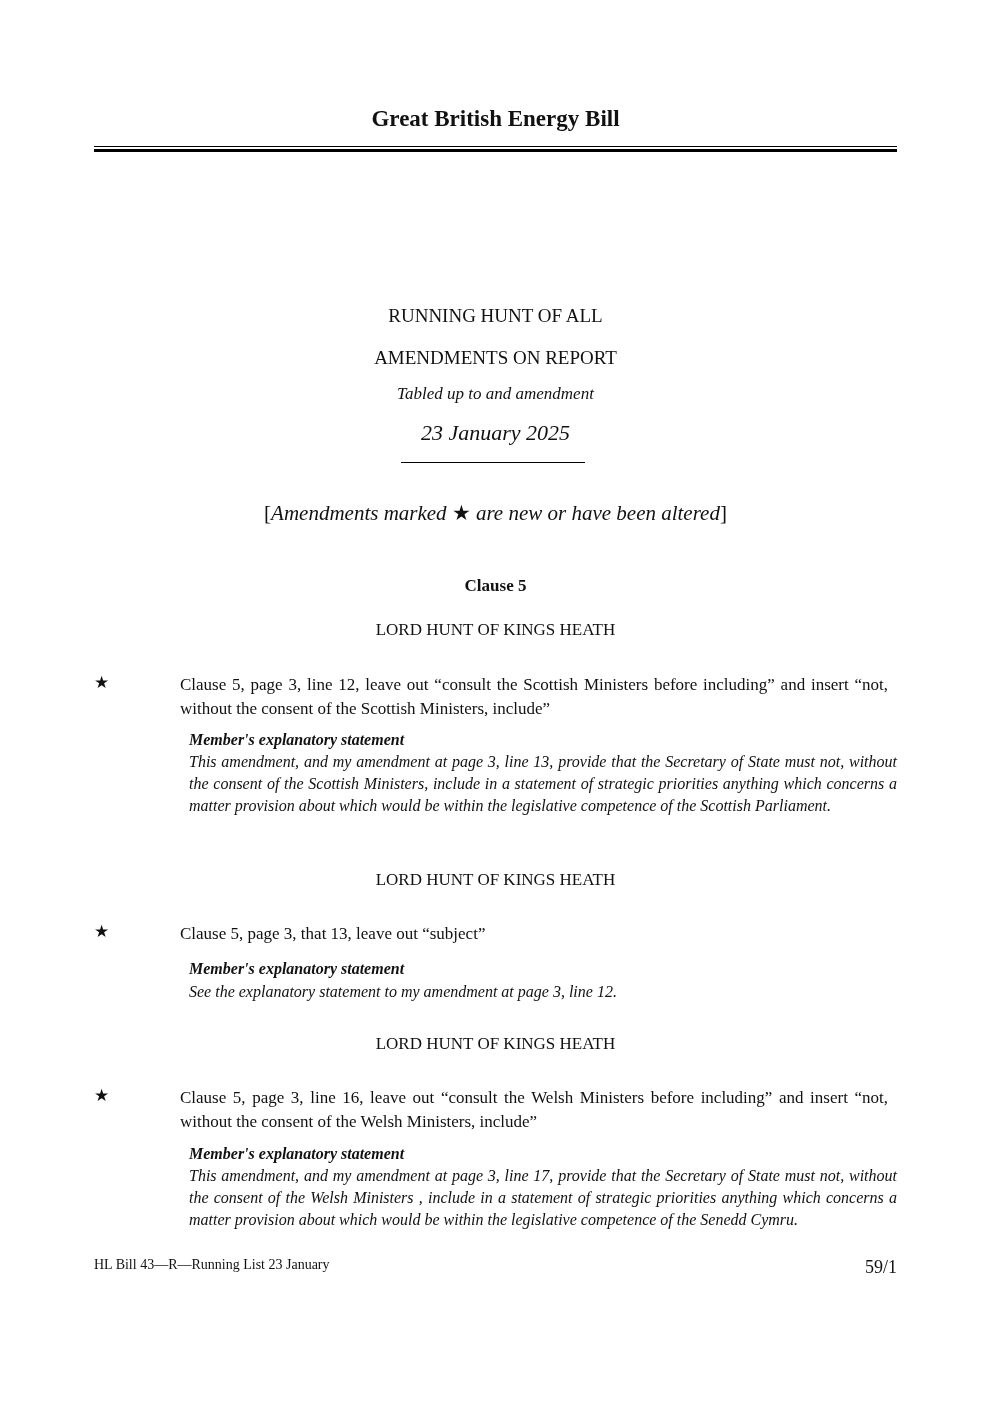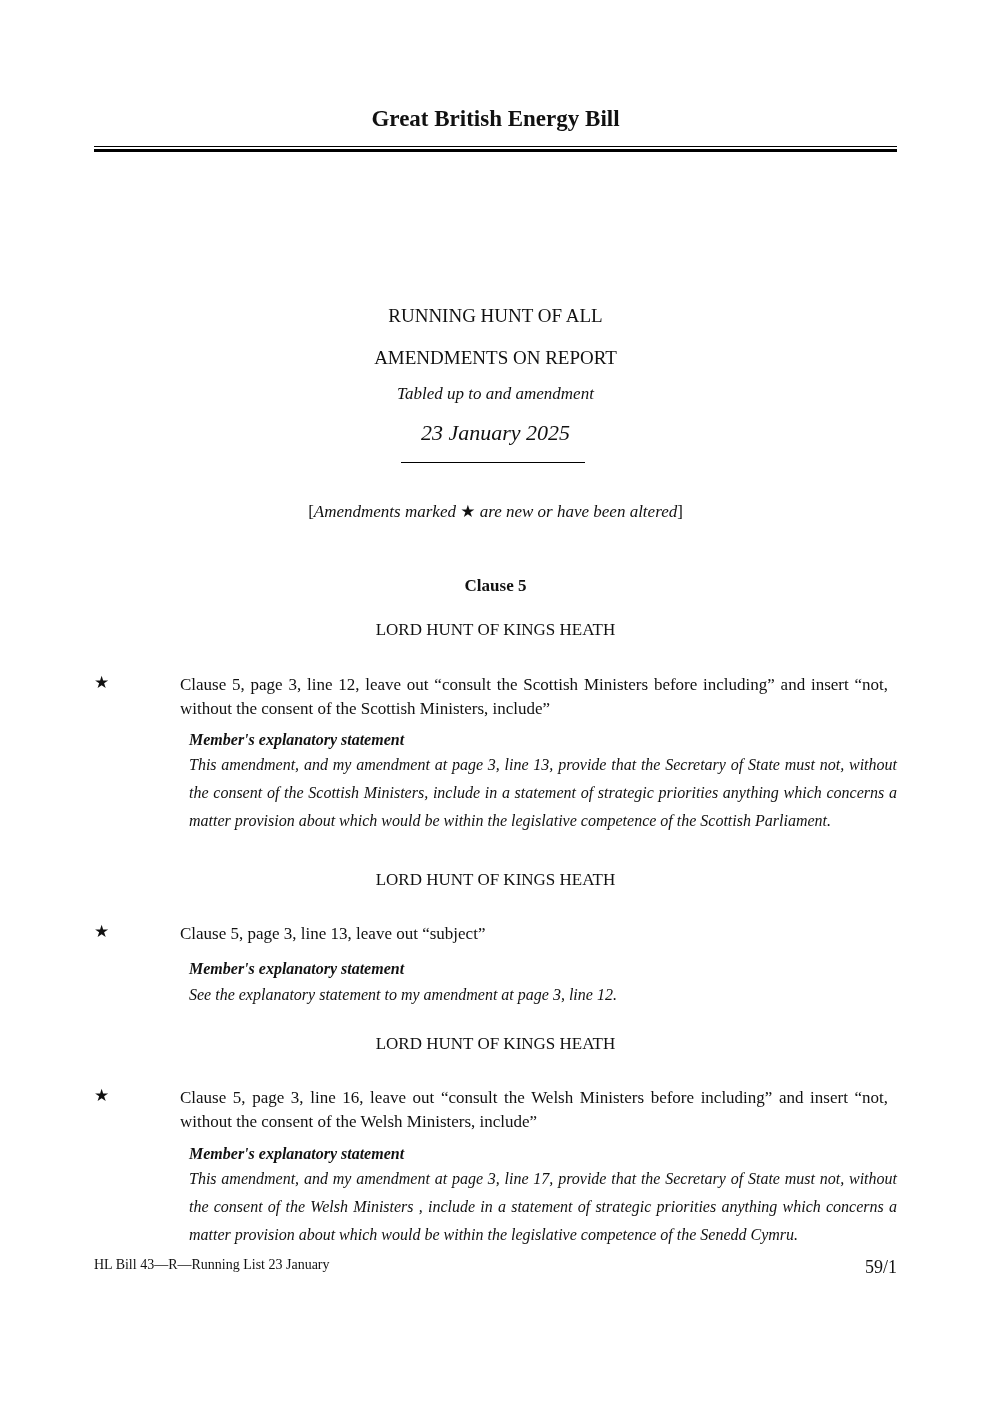--- a/index.html
+++ b/index.html
@@ -15,33 +15,33 @@
       position: absolute; left: 94px; width: 803px; top: 146px; height: 6px;
     }
     .rule-double .thin { position: absolute; left: 0; right: 0; top: 0; height: 1px; background: #000; }
     .rule-double .thick { position: absolute; left: 0; right: 0; top: 3px; height: 3px; background: #000; }
     .center { position: absolute; left: 94px; width: 803px; text-align: center; }
     .head1 { top: 305px; font-size: 19px; }
     .head2 { top: 347px; font-size: 19px; }
     .tabled { top: 384px; font-size: 17px; font-style: italic; }
     .date { top: 400px; font-size: 22px; font-style: italic; margin-top: 20px; }
     .short-rule { position: absolute; left: 401px; width: 184px; top: 462px; height: 1px; background: #000; }
-    .note { top: 501px; font-size: 17px; }
+    .note { top: 501px; font-size: 21px; }
     .note i { font-style: italic; }
     .clause { top: 576px; font-size: 17px; font-weight: bold; text-align: center; }
     .member { font-size: 17px; }
     .star { position: absolute; left: 94px; font-size: 17px; }
     .amend {
       position: absolute; left: 180px; width: 708px; font-size: 17px; line-height: 24px;
       text-align: justify;
     }
     .expl-title { position: absolute; left: 189px; font-size: 16px; font-weight: bold; font-style: italic; }
     .expl-text {
       position: absolute; left: 189px; width: 708px; font-size: 16px; font-style: italic;
-      line-height: 28px; text-align: justify;
+      line-height: 22px; text-align: justify;
     }
     .footer-left { position: absolute; left: 94px; top: 1257px; font-size: 14px; }
     .footer-right { position: absolute; right: 94px; top: 1257px; font-size: 18px; }
   </style>
 </head>
 <body>
 
 <div class="title">Great British Energy Bill</div>
 <div class="rule-double">
   <div class="thin"></div>
@@ -61,21 +61,21 @@
 <div class="center clause">Clause 5</div>
 
 <div class="center member" style="top:620px">LORD HUNT OF KINGS HEATH</div>
 <div class="star" style="top:672px">★</div>
 <div class="amend" style="top:673px">Clause 5, page 3, line 12, leave out “consult the Scottish Ministers before including” and insert “not, without the consent of the Scottish Ministers, include”</div>
 <div class="expl-title" style="top:731px">Member's explanatory statement</div>
 <div class="expl-text" style="top:751px">This amendment, and my amendment at page 3, line 13, provide that the Secretary of State must not, without the consent of the Scottish Ministers, include in a statement of strategic priorities anything which concerns a matter provision about which would be within the legislative competence of the Scottish Parliament.</div>
 
 <div class="center member" style="top:870px">LORD HUNT OF KINGS HEATH</div>
 <div class="star" style="top:921px">★</div>
-<div class="amend" style="top:922px">Clause 5, page 3, line 13, leave out “subject”</div>
+<div class="amend" style="top:922px">Clause 5, page 3, that 13, leave out “subject”</div>
 <div class="expl-title" style="top:960px">Member's explanatory statement</div>
 <div class="expl-text" style="top:981px">See the explanatory statement to my amendment at page 3, line 12.</div>
 
 <div class="center member" style="top:1034px">LORD HUNT OF KINGS HEATH</div>
 <div class="star" style="top:1085px">★</div>
 <div class="amend" style="top:1086px">Clause 5, page 3, line 16, leave out “consult the Welsh Ministers before including” and insert “not, without the consent of the Welsh Ministers, include”</div>
 <div class="expl-title" style="top:1145px">Member's explanatory statement</div>
 <div class="expl-text" style="top:1165px">This amendment, and my amendment at page 3, line 17, provide that the Secretary of State must not, without the consent of the Welsh Ministers , include in a statement of strategic priorities anything which concerns a matter provision about which would be within the legislative competence of the Senedd Cymru.</div>
 
 <div class="footer-left">HL Bill 43—R—Running List 23 January</div>

